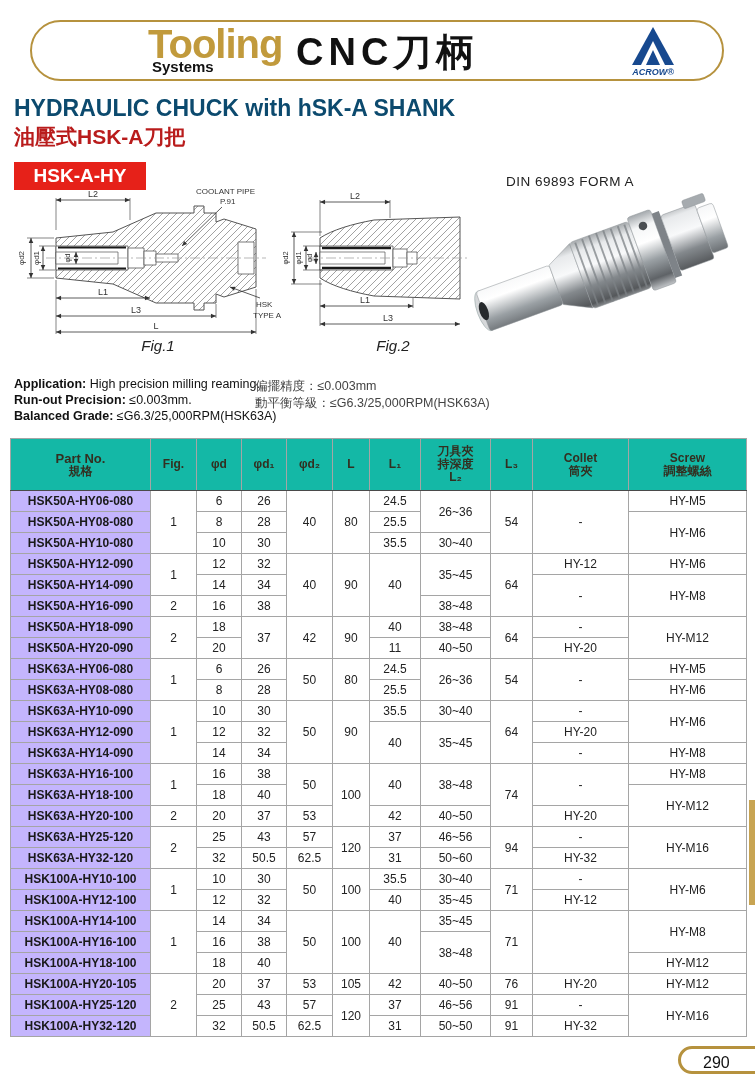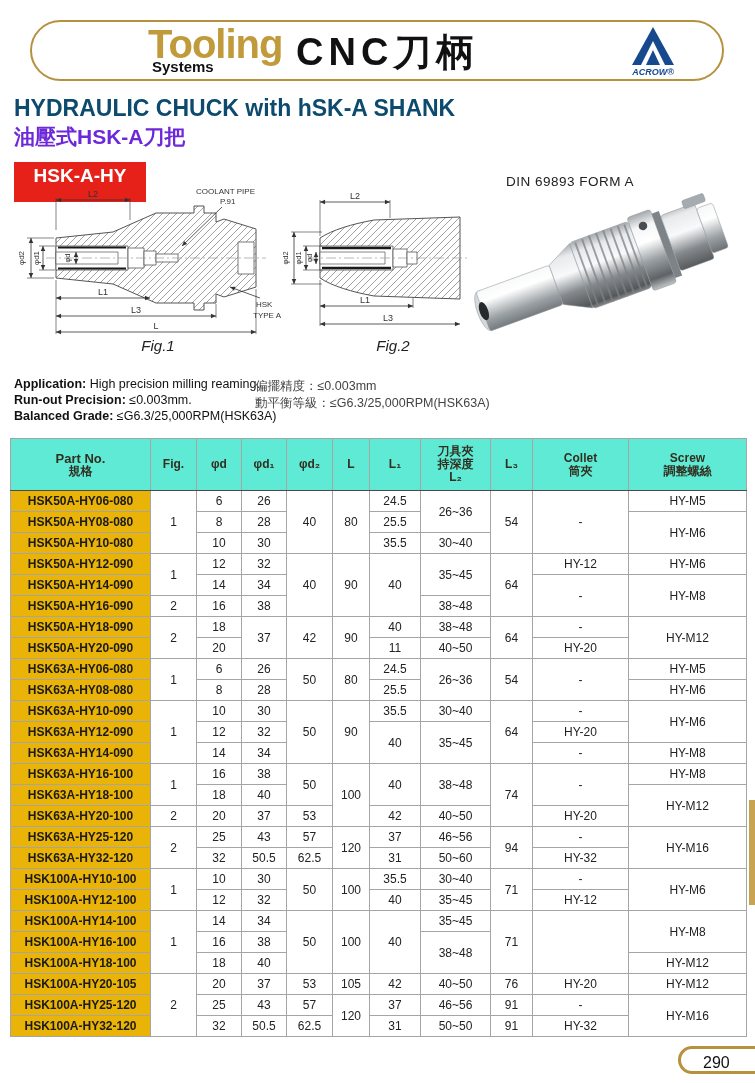--- a/index.html
+++ b/index.html
@@ -9,42 +9,42 @@
   .banner{position:absolute;left:30px;top:20px;width:690px;height:57px;
           border:2px solid #b6923e;border-radius:32px;background:#fff;}
   .brand-top{position:absolute;left:148px;top:22px;font-size:40px;font-weight:bold;
              color:#c19a3c;letter-spacing:-1px;}
   .brand-bottom{position:absolute;left:152px;top:58px;font-size:15px;font-weight:bold;color:#111;}
   .banner-title{position:absolute;left:296px;top:27px;font-size:38px;font-weight:bold;
                 color:#111;letter-spacing:5px;}
   .logo{position:absolute;left:627px;top:25px;}
   
   .h-en{position:absolute;left:14px;top:95px;font-size:23px;font-weight:bold;color:#0c4a6e;}
-  .h-zh{position:absolute;left:14px;top:123px;font-size:21px;font-weight:bold;color:#6d28d9;}
-  .badge{position:absolute;left:14px;top:162px;width:132px;height:40px;background:#e62119;
+  .h-zh{position:absolute;left:14px;top:123px;font-size:21px;font-weight:bold;color:#b91c1c;}
+  .badge{position:absolute;left:14px;top:162px;width:132px;height:28px;background:#e62119;
          color:#fff;font-size:19px;font-weight:bold;text-align:center;line-height:28px;}
   .din{position:absolute;left:506px;top:174px;font-size:13.5px;color:#222;letter-spacing:.5px;}
   
   .figs{position:absolute;left:8px;top:186px;}
   
   .specs-en{position:absolute;left:14px;top:376px;font-size:12.5px;line-height:16px;color:#111;}
   .specs-en b{font-weight:bold;}
   .specs-zh{position:absolute;left:255px;top:378px;font-size:12.5px;line-height:17px;color:#444;}
   
   table{position:absolute;left:10px;top:438px;border-collapse:collapse;table-layout:fixed;
         width:736px;font-size:12px;}
   th,td{border:1px solid #a5a5a5;padding:0;text-align:center;vertical-align:middle;
         overflow:hidden;white-space:nowrap;}
   table{border:1.5px solid #4a4a4a;}
   thead tr{height:52px;}
-  th{background:#5eead4;color:#332f20;font-size:12px;font-weight:bold;line-height:13px;
+  th{background:#14b8a6;color:#332f20;font-size:12px;font-weight:bold;line-height:13px;
      border-bottom:1.5px solid #4a4a4a;}
   th .l0{font-size:13px;}
   tbody tr{height:21px;}
-  td.pn{background:#eab308;font-weight:bold;color:#1a1a1a;font-size:12px;}
+  td.pn{background:#c4b5fd;font-weight:bold;color:#1a1a1a;font-size:12px;}
   tr.gs td{border-top:1.5px solid #4a4a4a;}
   
   .page-pill{position:absolute;left:678px;top:1046px;width:90px;height:28px;
              border:3px solid #b6923e;border-radius:16px;background:#fff;
              font-size:16px;color:#111;text-align:left;line-height:28px;padding-left:22px;box-sizing:border-box;}
   .edge-strip{position:absolute;right:0;top:800px;width:6px;height:105px;background:#c8a452;}
   svg text{font-family:"Liberation Sans","DejaVu Sans",sans-serif;}
 </style>
 </head>
 <body>

